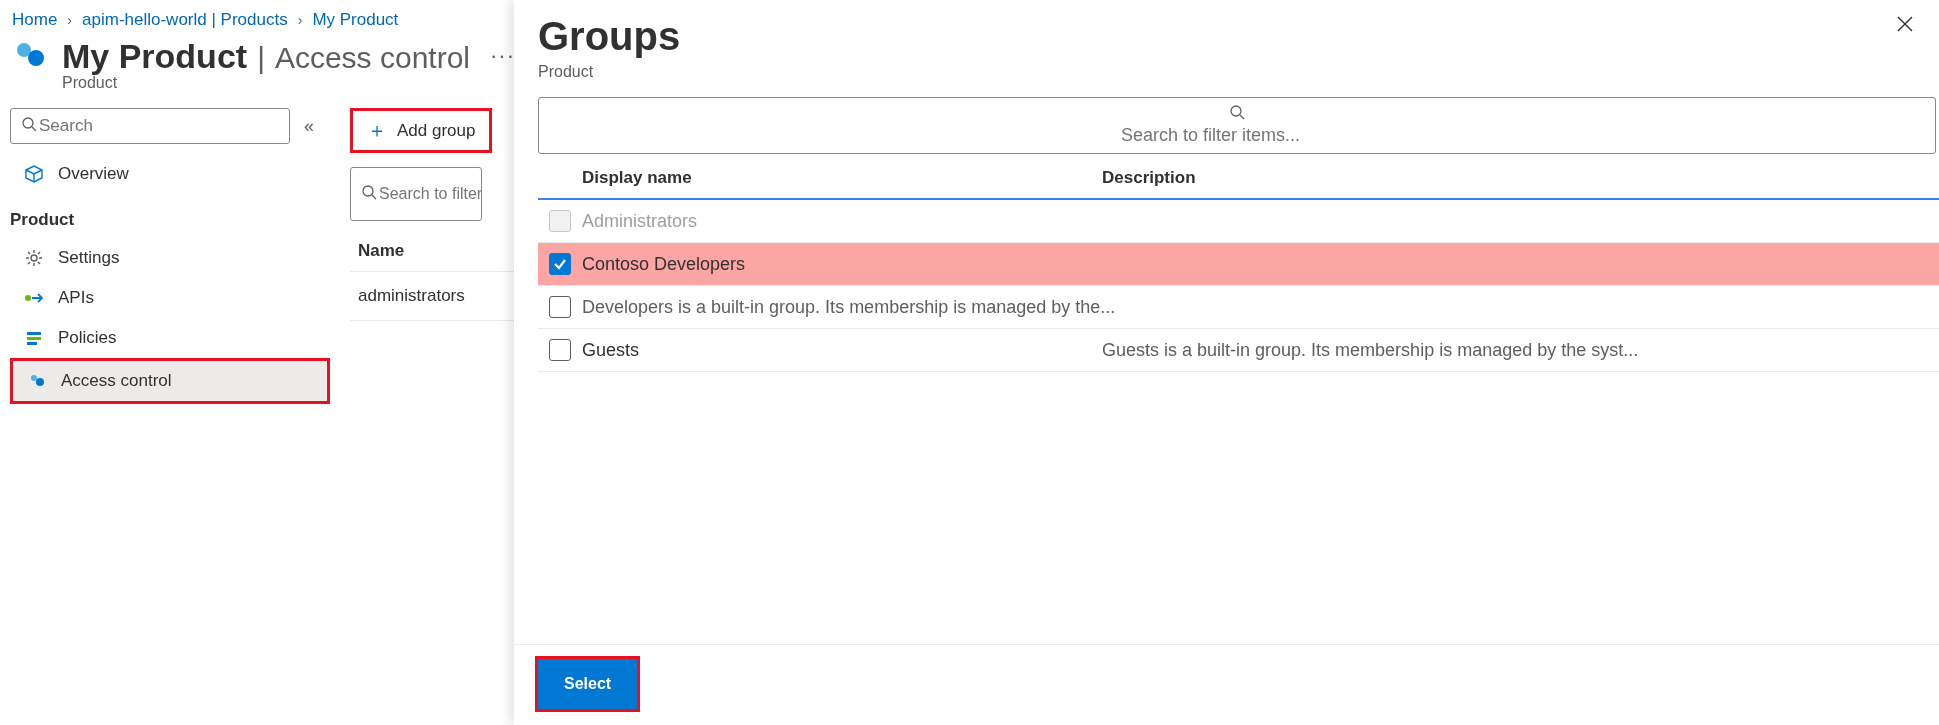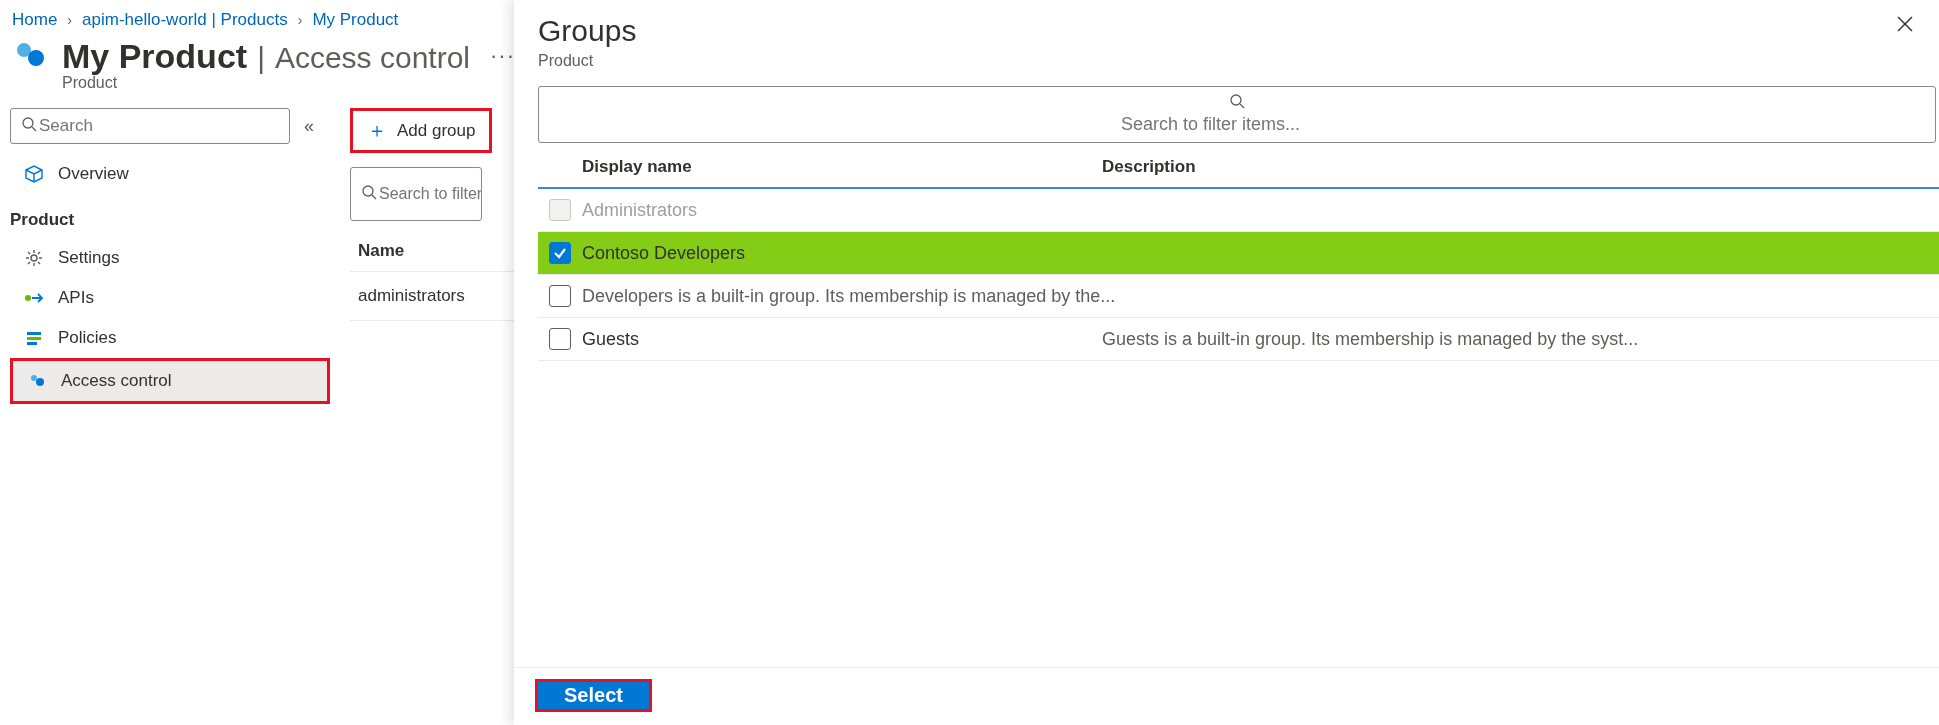--- a/index.html
+++ b/index.html
@@ -46,46 +46,46 @@
   .filter-search { display: flex; align-items: center; border: 1px solid #8a8886; border-radius: 3px; padding: 16px 10px; width: 132px; margin-bottom: 10px; overflow: hidden; white-space: nowrap; }
   .filter-search input { border: none; outline: none; font-size: 16px; flex: 1; background: transparent; text-overflow: ellipsis; }
 
   
   .main-table .header { font-size: 17px; font-weight: 600; padding: 10px 8px; border-bottom: 1px solid #edebe9; }
   .main-table .row { font-size: 17px; padding: 14px 8px; border-bottom: 1px solid #edebe9; }
 
   
   .panel { position: absolute; top: 0; right: 0; bottom: 0; width: 1425px; background: #fff; box-shadow: -4px 0 12px rgba(0,0,0,0.12); display: flex; flex-direction: column; }
   .panel-header { padding: 14px 24px 4px 24px; display: flex; align-items: flex-start; justify-content: space-between; }
-  .panel-title { font-size: 30px; font-weight: 400; }
+  .panel-title { font-size: 40px; font-weight: 700; }
   .panel-sub { font-size: 16px; color: #605e5c; padding: 0 24px 16px 24px; }
   .panel-close svg { width: 20px; height: 20px; }
 
   .panel-body { flex: 1; overflow: hidden; padding: 0 0 0 24px; }
   .panel-search { display: flex; align-items: center; border: 1px solid #8a8886; border-radius: 3px; padding: 6px 12px; margin-bottom: 4px; margin-right: 3px; flex-direction: column; }
   .panel-search input { border: none; outline: none; font-size: 18px; flex: 1; background: transparent; }
 
   .groups-table .hdr { display: flex; padding: 10px 0 10px 44px; font-size: 17px; font-weight: 700; border-bottom: 2px solid #3b82f6; }
   .groups-table .hdr .col-name { width: 520px; }
   .groups-table .hdr .col-desc { flex: 1; }
   .groups-table .grow { display: flex; align-items: center; padding: 10px 0; font-size: 18px; border-bottom: 1px solid #edebe9; }
   .groups-table .grow .cb-cell { width: 44px; display: flex; justify-content: center; }
   .groups-table .grow .col-name { width: 520px; }
   .groups-table .grow .col-desc { flex: 1; color: #605e5c; white-space: nowrap; overflow: hidden; text-overflow: ellipsis; }
   .groups-table .grow.disabled { color: #a19f9d; }
   .groups-table .grow.disabled .col-desc { color: #a19f9d; }
-  .groups-table .grow.selected { background: #84cc16; justify-content: space-between; }
+  .groups-table .grow.selected { background: #fca5a5; justify-content: space-between; }
 
   .checkbox { width: 22px; height: 22px; border: 1px solid #605e5c; border-radius: 3px; display: flex; align-items: center; justify-content: center; background: #fff; }
   .checkbox.checked { background: #0078D4; border-color: #0078D4; }
   .checkbox.checked svg { width: 14px; height: 14px; }
   .checkbox.disabled { border-color: #c8c6c4; background: #f3f2f1; }
 
   .panel-footer { padding: 14px 24px 16px 24px; border-top: 1px solid #edebe9; }
-  .select-btn { background: #0078D4; color: #fff; border: none; padding: 2px 26px; font-size: 20px; font-weight: 600; cursor: pointer; outline: 3px solid #E81123; outline-offset: 0; }
+  .select-btn { background: #0078D4; color: #fff; border: none; padding: 16px 26px; font-size: 16px; font-weight: 600; cursor: pointer; outline: 3px solid #E81123; outline-offset: 0; }
 
 </style>
 </head>
 <body>
 
 <div class="breadcrumb">
   <a href="#">Home</a>
   <span class="sep">›</span>
   <a href="#">apim-hello-world | Products</a>
   <span class="sep">›</span>

